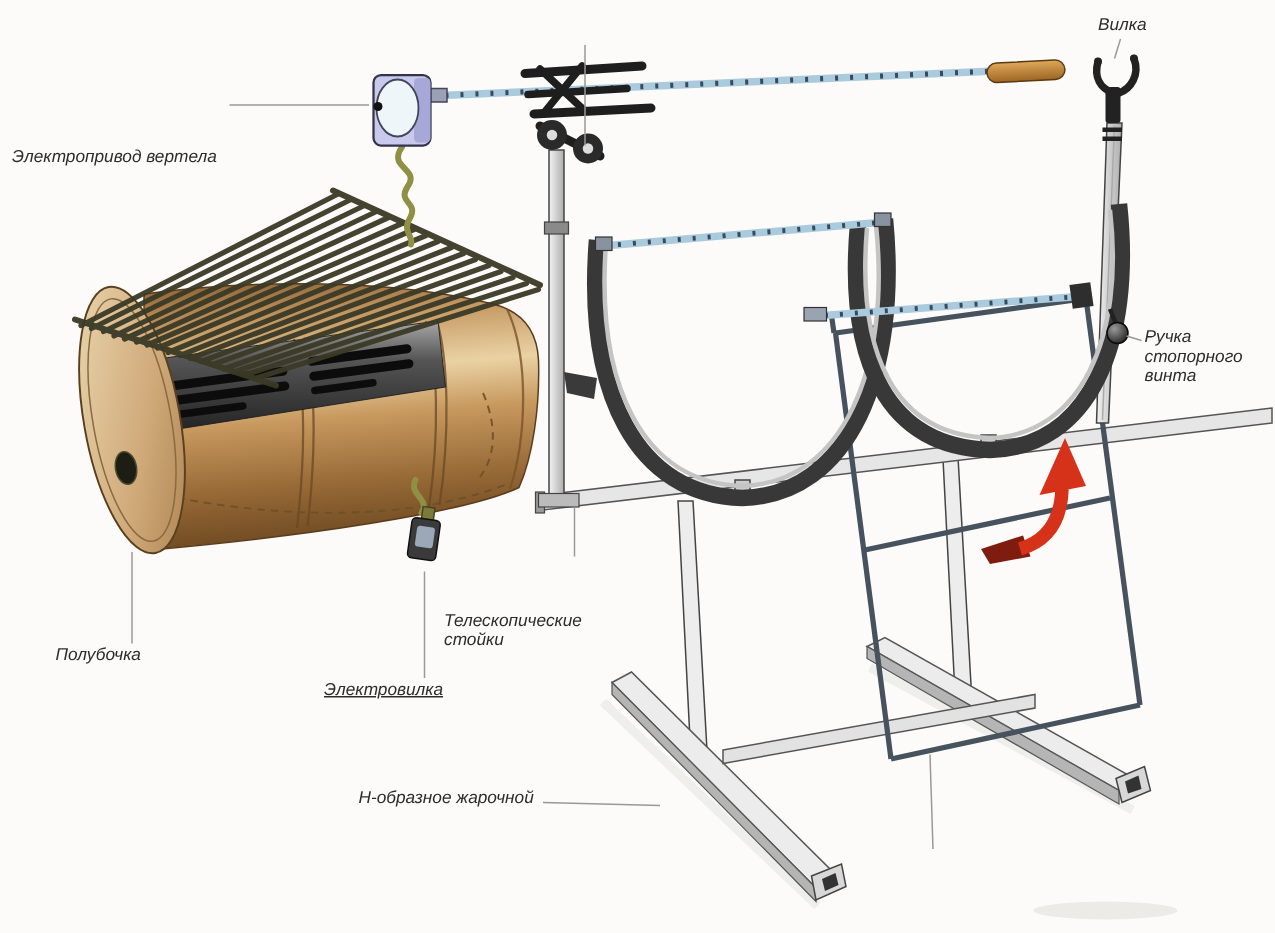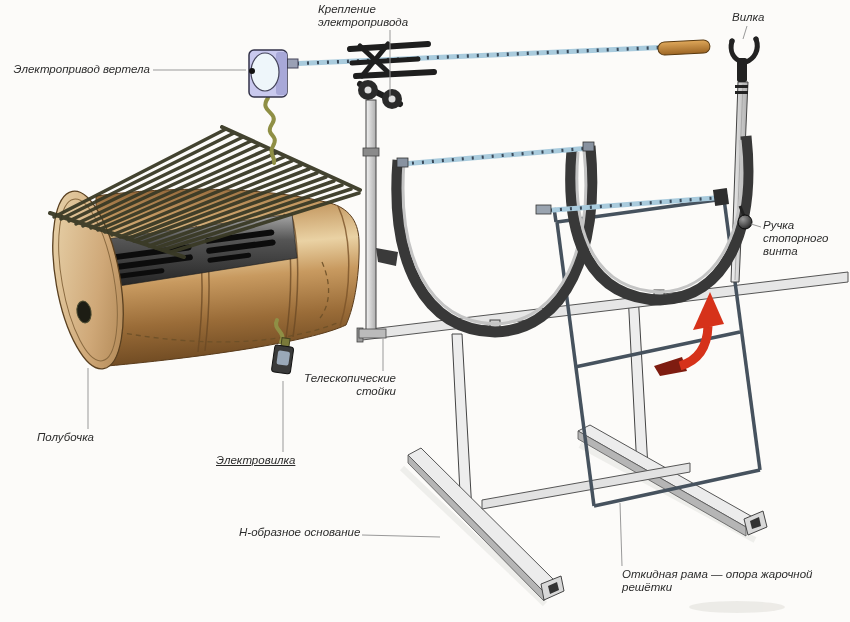--- a/index.html
+++ b/index.html
@@ -1,21 +1,21 @@
 <!DOCTYPE html>
 <html><head>
 <meta charset="utf-8">
 <style>
   html,body{margin:0;padding:0;background:#ffffff;}
   #stage{position:relative;width:850px;height:622px;background:#fcfbf9;overflow:hidden;
          font-family:"Liberation Sans",sans-serif;}
   #art{position:absolute;left:0;top:0;}
   .lbl{position:absolute;font:italic 11.5px/1.12 "Liberation Sans",sans-serif;
        color:#2c2c2c;white-space:pre-line;}
-  .r{text-align:right;}
+  .r{text-align:left;margin-top:36px;}
 </style>
 </head>
 <body>
 
 <div id="stage">
 
 <svg id="art" width="850" height="622" viewBox="0 0 850 622">
   <defs>
     <linearGradient id="copper" x1="0" y1="0" x2="0.12" y2="1">
       <stop offset="0" stop-color="#8a5f33"></stop>
@@ -234,25 +234,22 @@
     <line x1="751" y1="224" x2="761" y2="227"></line>
     <line x1="88" y1="368" x2="88" y2="429"></line>
     <line x1="283" y1="381" x2="283" y2="452"></line>
     <line x1="383" y1="338" x2="383" y2="371"></line>
     <line x1="362" y1="535" x2="440" y2="537"></line>
     <line x1="622" y1="566" x2="620" y2="503"></line>
   </g>
 </svg>
 
 <div class="lbl r" style="left:8px;top:63px;width:142px;">Электропривод вертела</div>
-<div class="lbl" style="left:318px;top:3px;">Крепление
-электропривода</div>
 <div class="lbl" style="left:732px;top:11px;text-align:right;">Вилка</div>
 <div class="lbl" style="left:763px;top:219px;">Ручка
 стопорного
 винта</div>
 <div class="lbl r" style="left:296px;top:372px;width:100px;">Телескопические
 стойки</div>
 <div class="lbl" style="left:216px;top:454px;text-decoration:underline;">Электровилка</div>
 <div class="lbl" style="left:37px;top:431px;text-align:right;">Полубочка</div>
-<div class="lbl" style="left:239px;top:526px;">Н-образное основание</div>
-<div class="lbl" style="left:622px;top:568px;">Откидная рама — опора жарочной решётки</div>
+<div class="lbl" style="left:239px;top:526px;">Н-образное жарочной</div>
 </div>
 
 </body></html>

